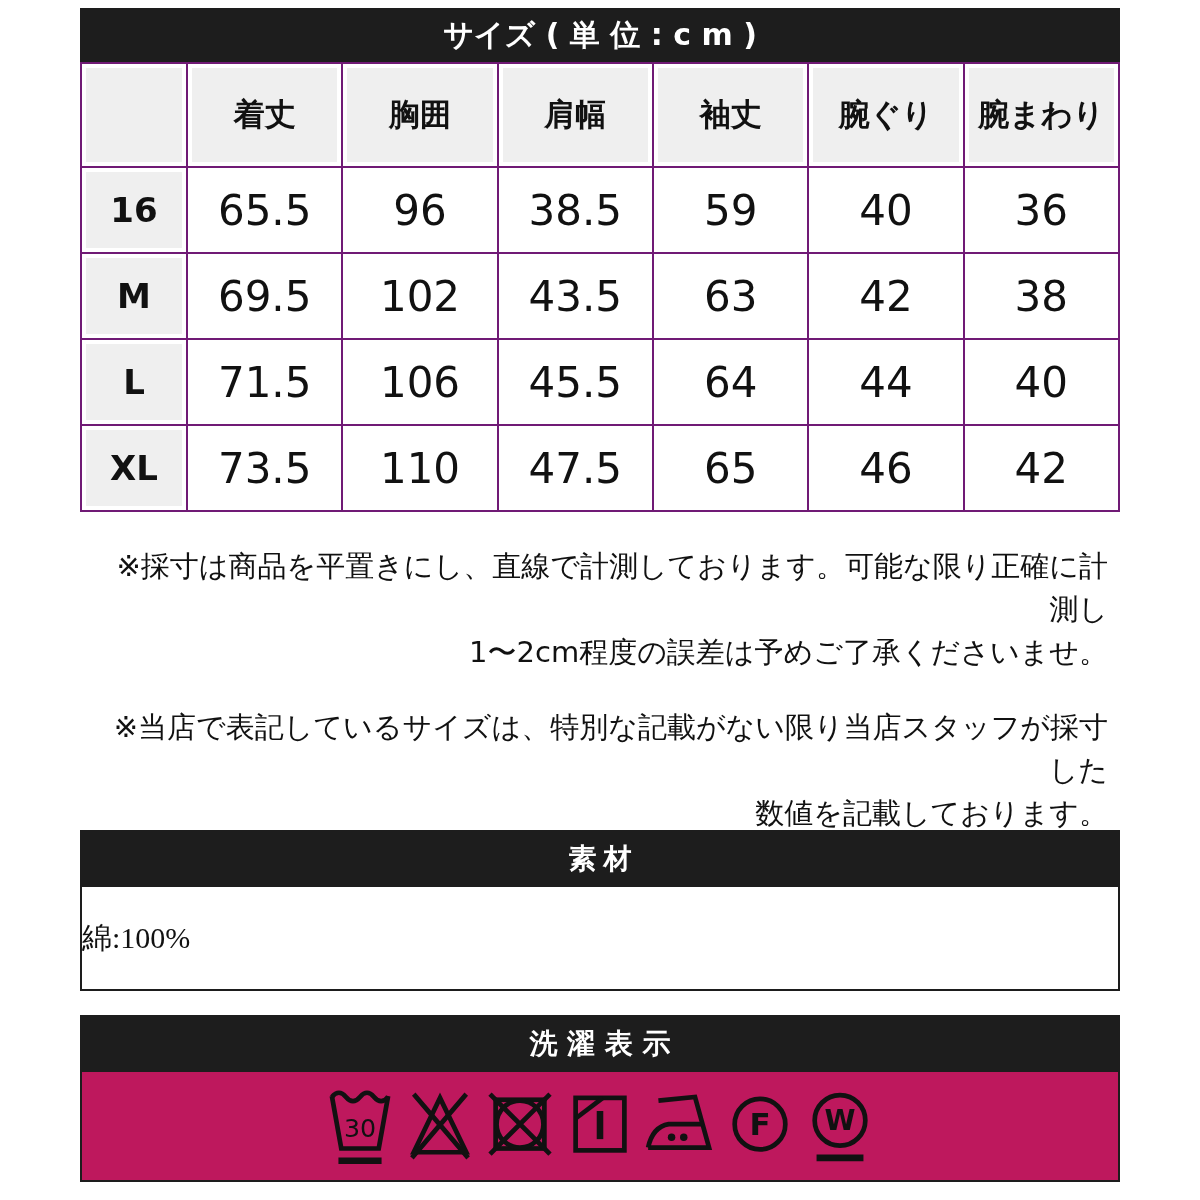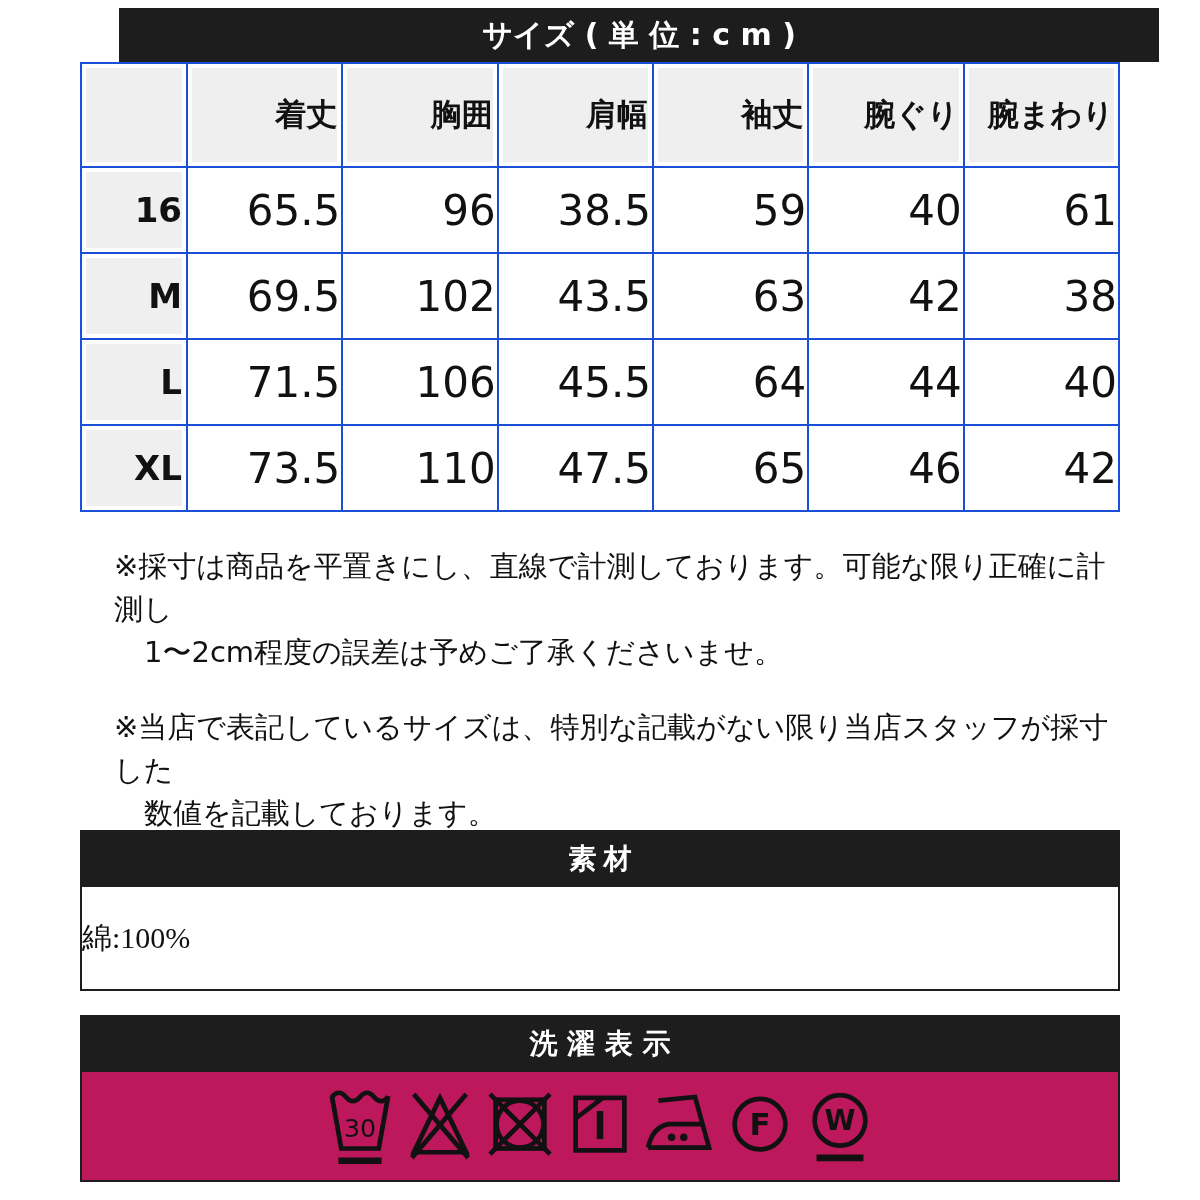--- a/index.html
+++ b/index.html
@@ -6,41 +6,41 @@
   body{
     width:1200px;height:1200px;position:relative;background:#ffffff;
     font-family:"DejaVu Sans","Liberation Sans",sans-serif;color:#111111;
     overflow:hidden;
   }
   .bar{
     background:#1d1d1d;color:#ffffff;font-weight:bold;
     display:flex;align-items:center;justify-content:center;
   }
   
-  #size-title{position:absolute;left:80px;top:8px;width:1040px;height:54px;font-size:30px;margin-left:39px;}
+  #size-title{position:absolute;left:80px;top:8px;width:1040px;height:54px;font-size:30px;}
   #size-table{
     position:absolute;left:80px;top:62px;width:1040px;
     border-collapse:collapse;table-layout:fixed;
   }
   #size-table th,#size-table td{
-    border:2px solid #1d4ed8;text-align:right;vertical-align:middle;
+    border:2px solid #701a75;text-align:center;vertical-align:middle;
   }
   #size-table col.first{width:106px;}
   #size-table thead th{
     height:94px;font-size:31px;font-weight:bold;
     background:#efefef;background-clip:content-box;padding:4px;
   }
   #size-table tbody tr{height:86px;margin-left:28px;}
   #size-table tbody th{
     font-size:34px;font-weight:bold;
     background:#efefef;background-clip:content-box;padding:4px;
   }
   #size-table td{font-size:42px;font-weight:normal;background:#ffffff;}
   
-  .note{position:absolute;left:114px;width:1010px;font-size:29px;line-height:43px;}
+  .note{position:absolute;left:98px;width:1010px;font-size:29px;line-height:43px;text-align:right;}
   #note-1{top:545px;}
   #note-2{top:706px;}
   .note-line.cont{padding-left:30px;}
   
   #material{position:absolute;left:80px;top:830px;width:1040px;font-family:Liberation Serif, serif;}
   #material .bar{height:57px;font-size:28px;}
   #material .body{
     height:102px;border:2px solid #1d1d1d;border-top:none;background:#ffffff;
     display:flex;align-items:center;justify-content:flex-start;font-size:30px;
   }
@@ -85,21 +85,21 @@
       </tr>
   </thead>
   <tbody>
       <tr>
         <th>16</th>
         <td>65.5</td>
         <td>96</td>
         <td>38.5</td>
         <td>59</td>
         <td>40</td>
-        <td>61</td>
+        <td>36</td>
       </tr>
       <tr>
         <th>M</th>
         <td>69.5</td>
         <td>102</td>
         <td>43.5</td>
         <td>63</td>
         <td>42</td>
         <td>38</td>
       </tr>

